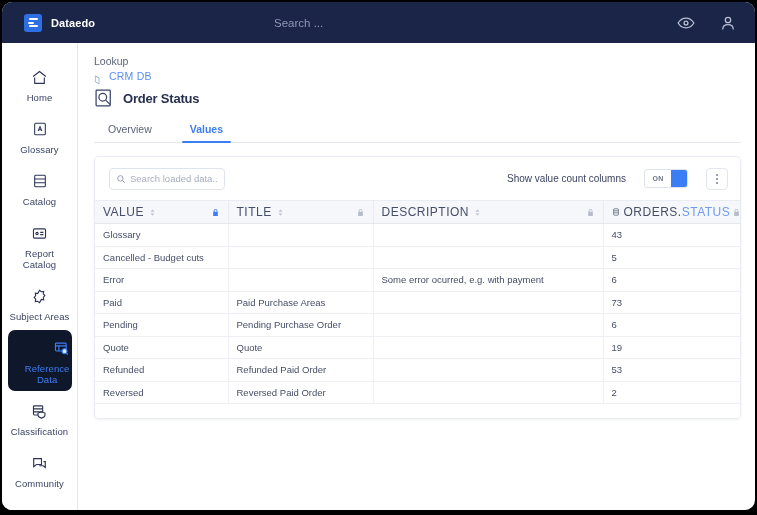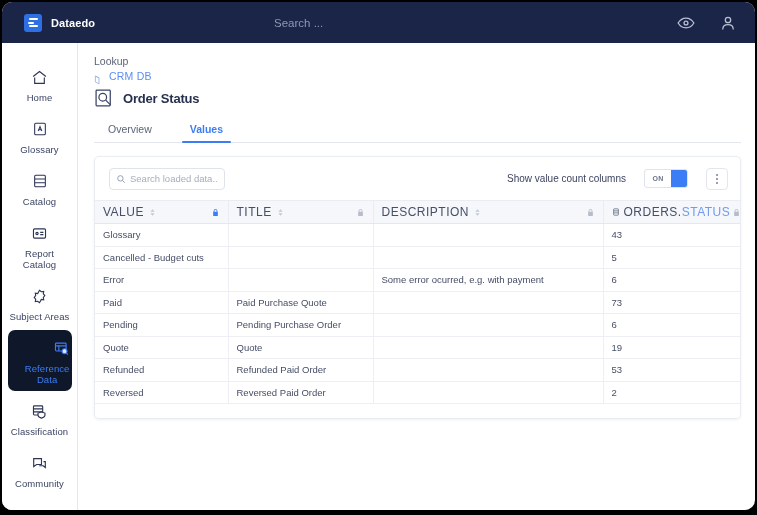--- a/index.html
+++ b/index.html
@@ -442,21 +442,21 @@
                 <td>5</td>
               </tr>
               <tr>
                 <td>Error</td>
                 <td></td>
                 <td>Some error ocurred, e.g. with payment</td>
                 <td>6</td>
               </tr>
               <tr>
                 <td>Paid</td>
-                <td>Paid Purchase Quote</td>
+                <td>Paid Purchase Areas</td>
                 <td></td>
                 <td>73</td>
               </tr>
               <tr>
                 <td>Pending</td>
                 <td>Pending Purchase Order</td>
                 <td></td>
                 <td>6</td>
               </tr>
               <tr>

